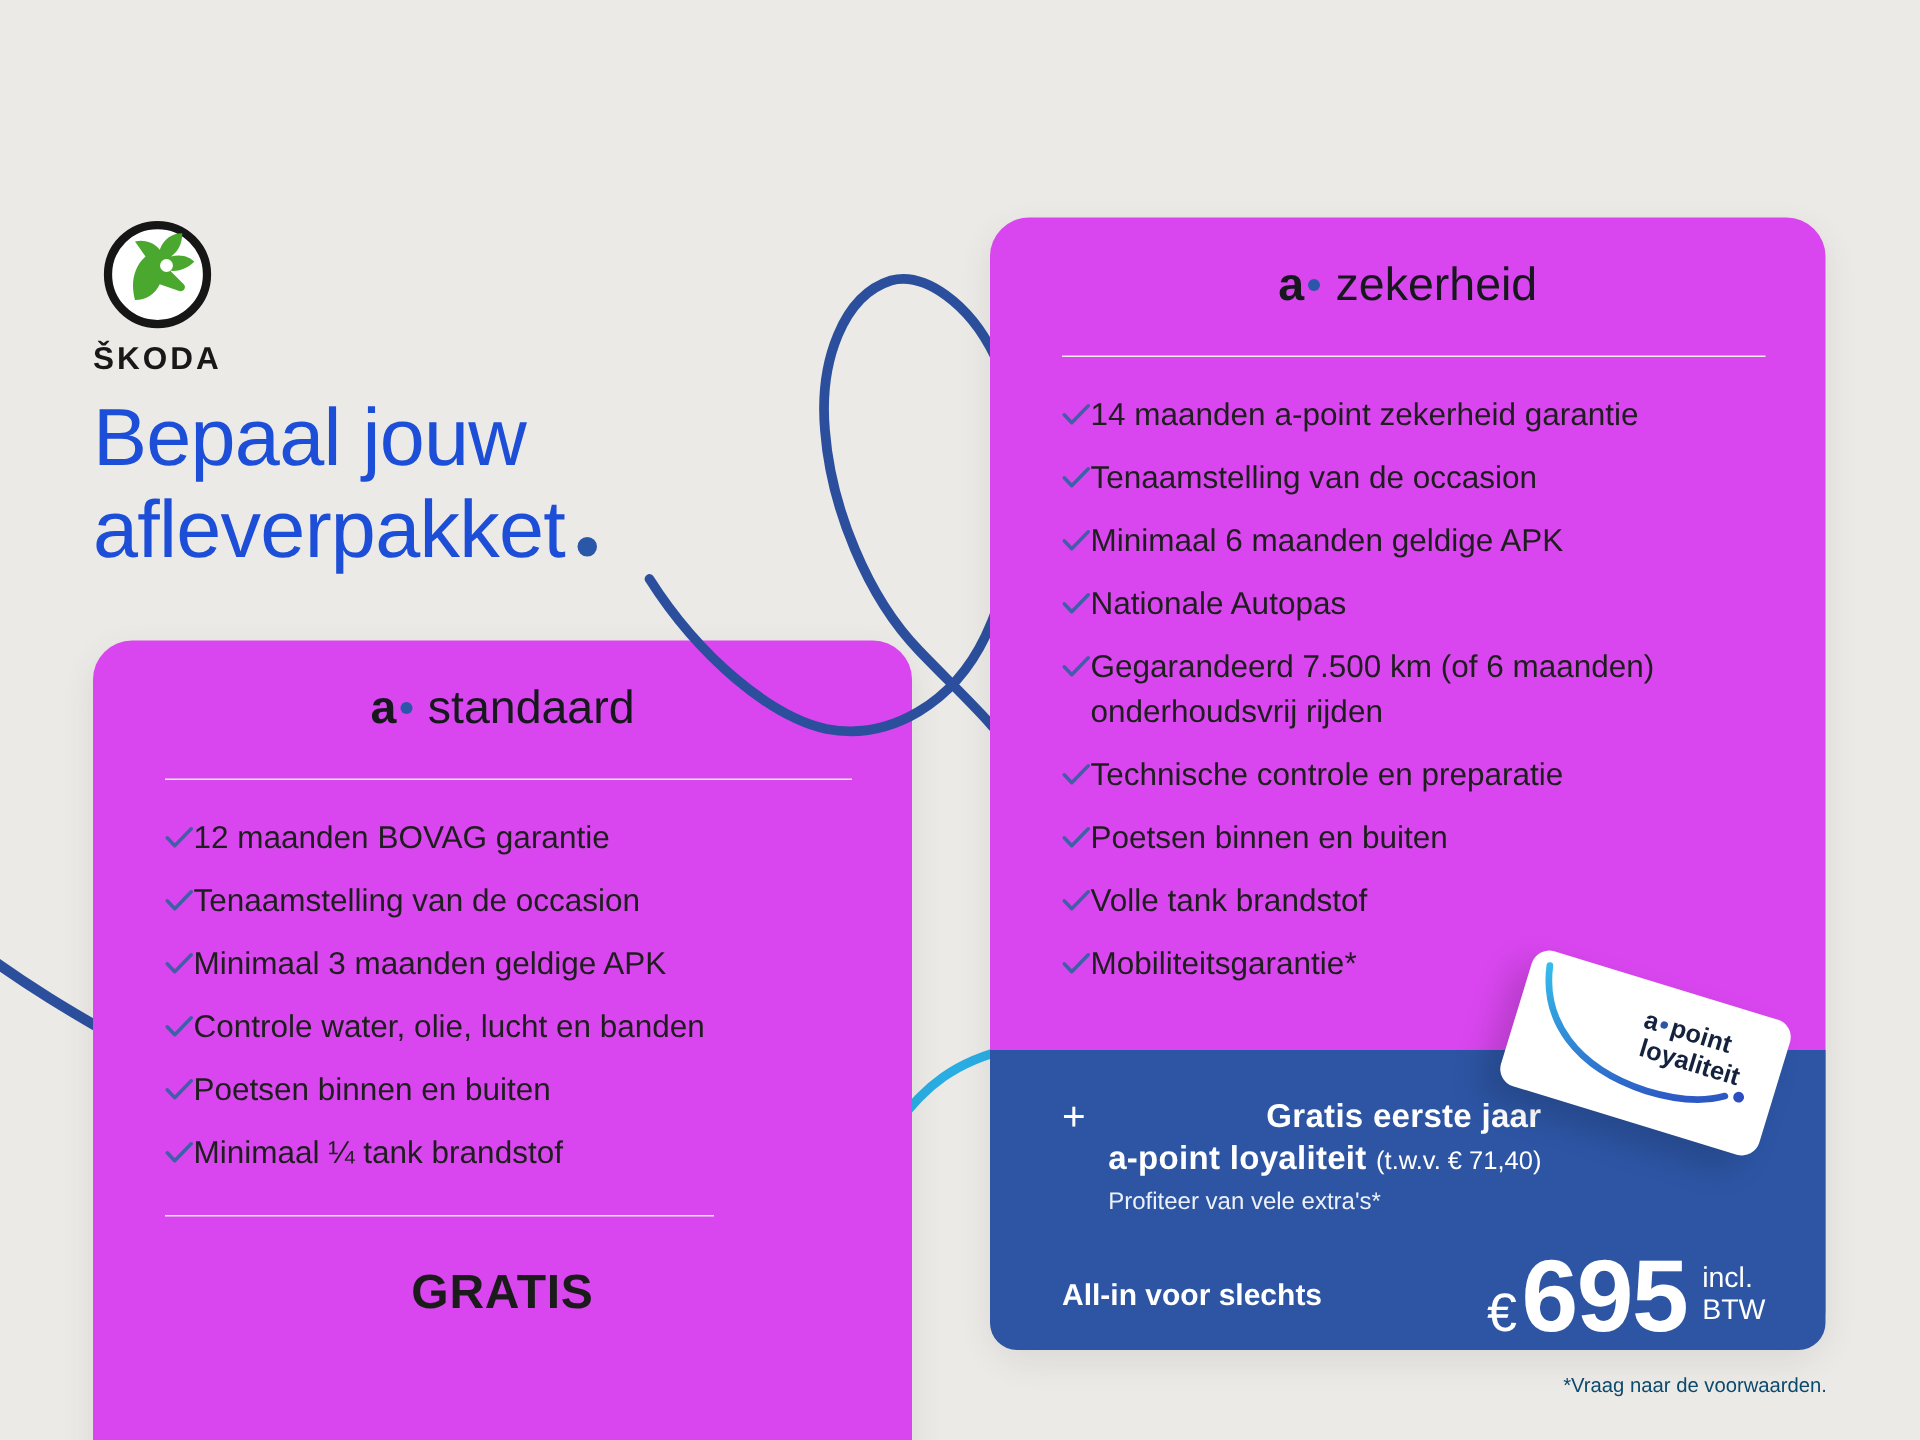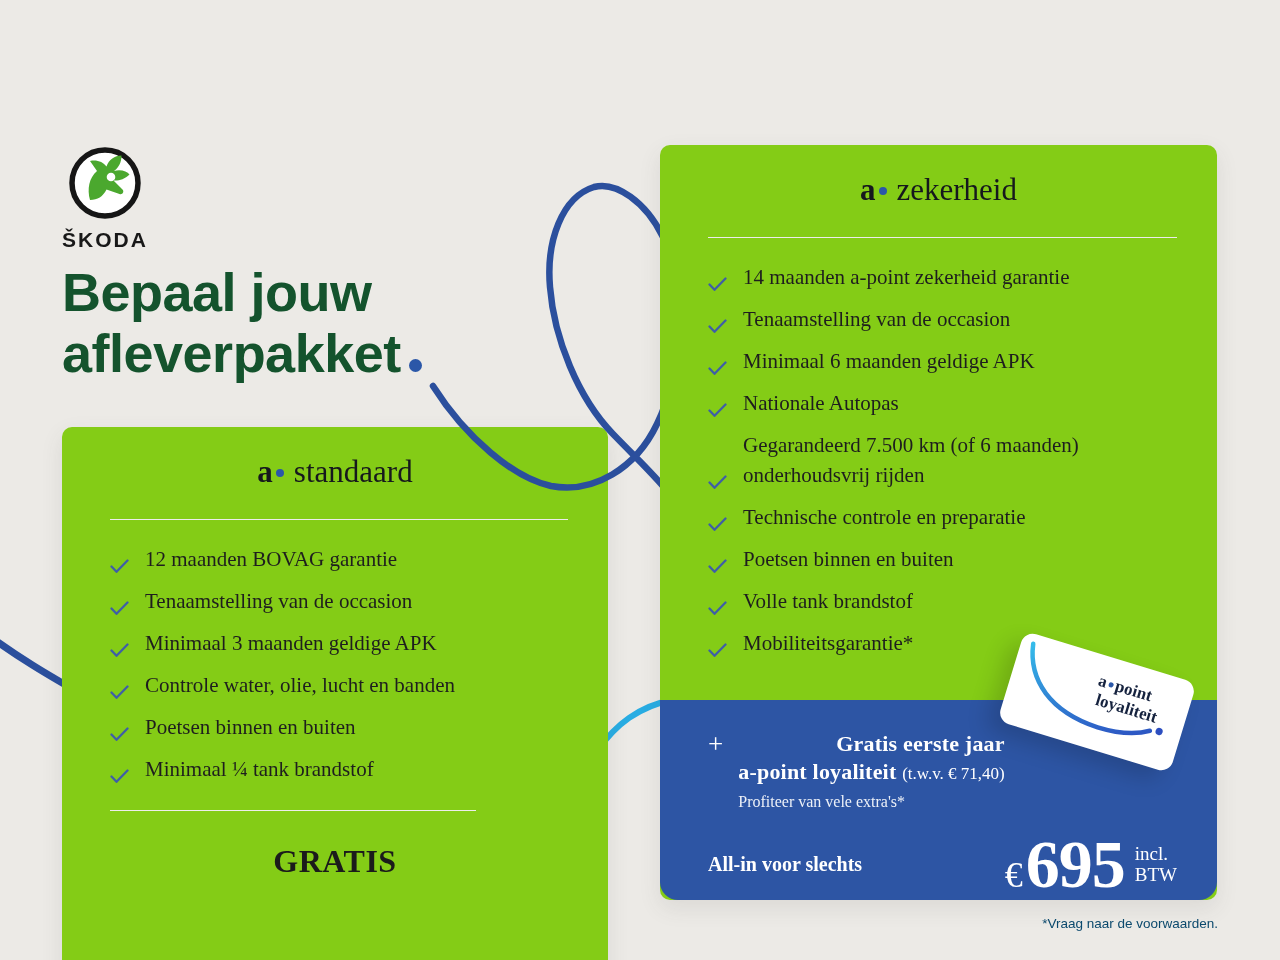--- a/index.html
+++ b/index.html
@@ -14,51 +14,50 @@
 
   
   .brand-block{ position:absolute; left:62px; top:146px; z-index:1; }
   .skoda-logo{ width:74px; height:74px; margin-left:6px; }
   .skoda-wordmark{
     margin-top:8px; font-size:21px; font-weight:bold; letter-spacing:2px;
     color:#181818;
   }
   h1.page-title{
     position:absolute; left:62px; top:262px; z-index:1;
-    font-size:54px; line-height:61px; font-weight:bold; letter-spacing:-0.5px;
-    color:#14532d;
+    font-size:54px; line-height:61px; font-weight:normal; letter-spacing:-0.5px;
+    color:#1d4ed8;
   }
   .heading-dot{
     display:inline-block; width:13px; height:13px; border-radius:50%;
     background:#2B57A8; margin-left:8px;
   }
 
   
   .card{
-    position:absolute; background:#84cc16; border-radius:10px;
+    position:absolute; background:#d946ef; border-radius:26px;
     box-shadow:0 8px 22px rgba(70,70,70,.10);
-    font-family:Liberation Serif, serif;
   }
   .card-standaard{ left:62px; top:427px; width:546px; height:568px; z-index:1; }
   .card-zekerheid{ left:660px; top:145px; width:557px; height:755px; z-index:3; }
 
   .card-title{
     margin-top:27px; text-align:center; font-size:31px; color:#16181d;
   }
   .card-title .a{ font-weight:bold; }
   .brand-dot{
     display:inline-block; width:8px; height:8px; border-radius:50%;
     background:#2B57A8; vertical-align:middle; margin:0 10px 4px 3px;
   }
   .card hr.div{
     border:none; border-top:1px solid #ECECEA; margin:29px 40px 0 48px;
   }
   ul.features{ list-style:none; margin:24px 36px 0 48px; }
   ul.features li{
-    display:flex; align-items:flex-end; gap:16px;
+    display:flex; align-items:flex-start; 
     font-size:21px; line-height:30px; color:#1E1E1E; margin-bottom:12px;
   }
   .check{ flex:0 0 auto; margin-top:7px; }
   .check svg{ display:block; }
 
   .card hr.div2{
     border:none; border-top:1px solid #EDEDEB; margin:26px 0 0 48px; width:366px;
   }
   .price-free{
     margin-top:32px; text-align:center; font-size:32px; font-weight:bold;

